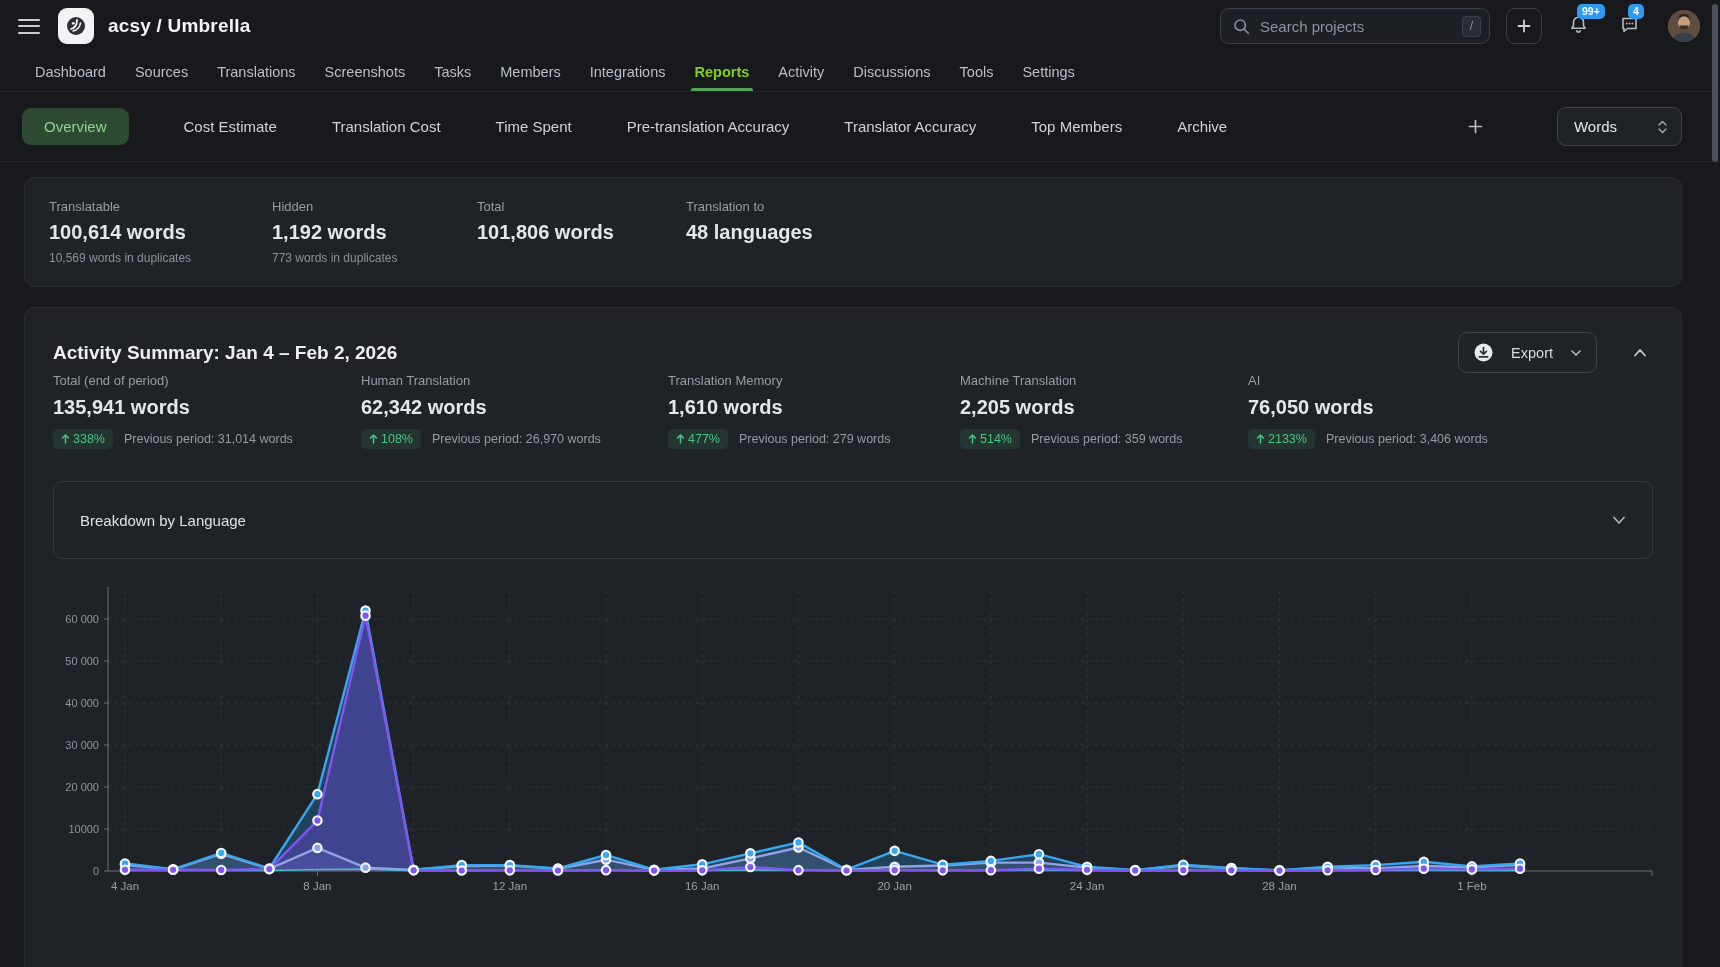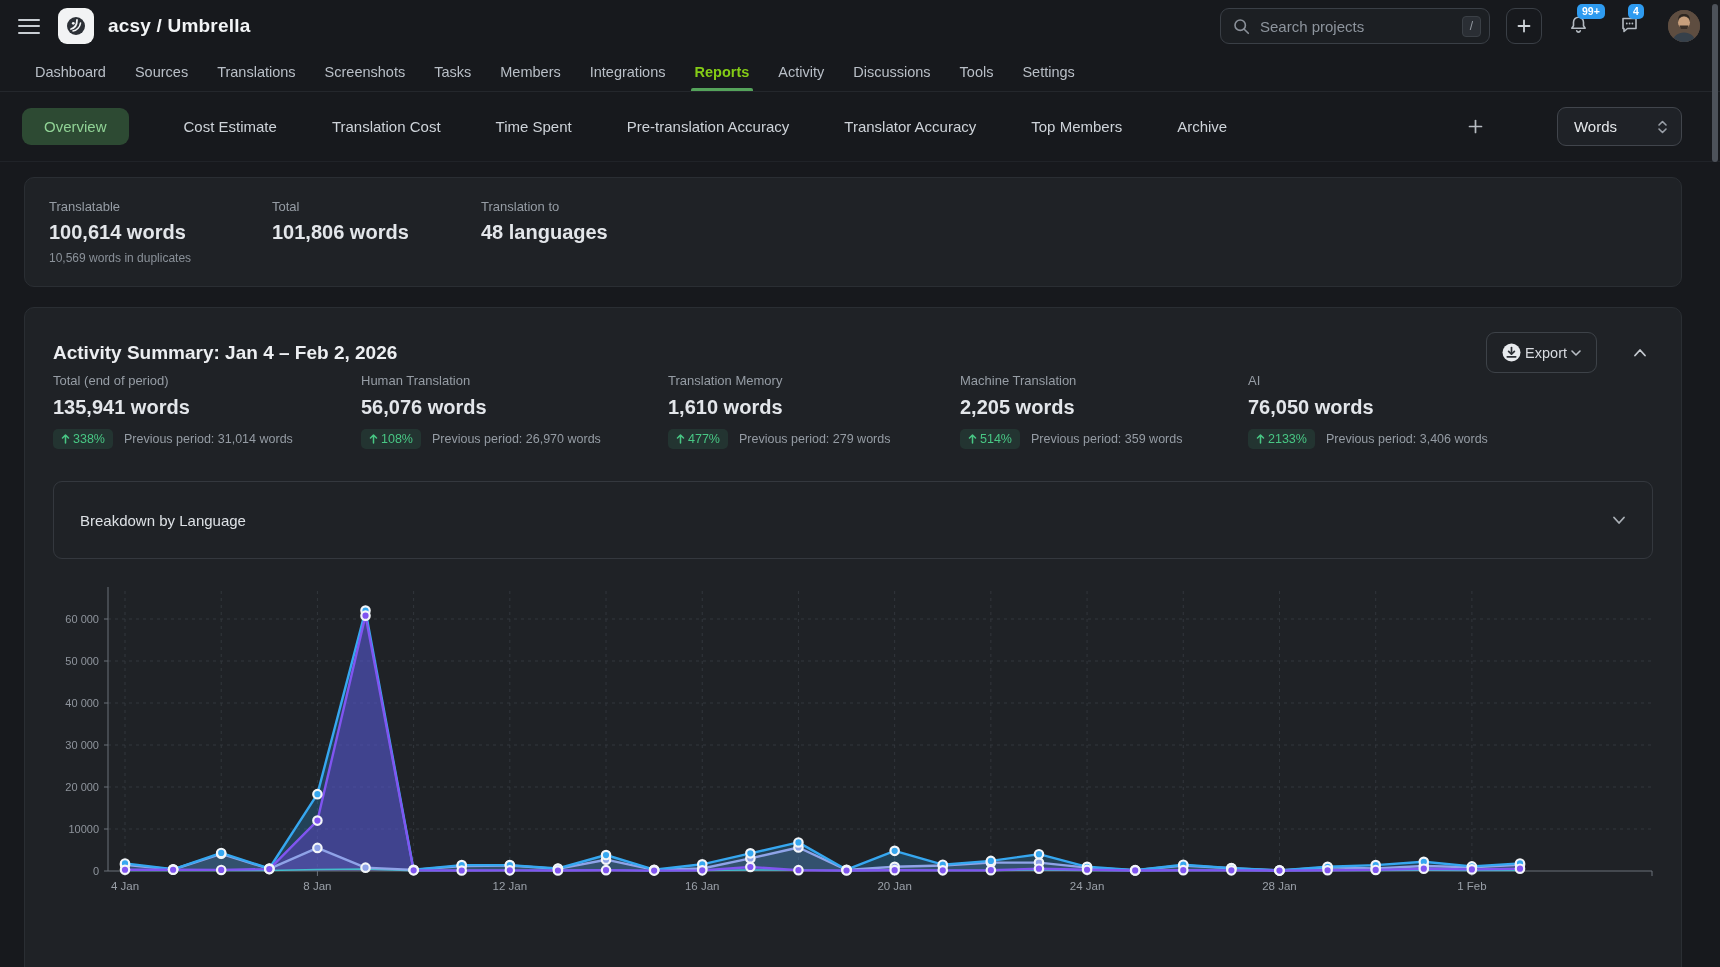--- a/index.html
+++ b/index.html
@@ -41,21 +41,21 @@
   .stats-card{margin-top:15px;display:flex;padding:21px 24px}
   .s-col{display:flex;flex-direction:column}
   .s-label{font-size:13px;color:#969da5;margin-bottom:7px}
   .s-value{font-size:20px;font-weight:700;color:#e3e6ea}
   .s-note{font-size:12px;color:#8a9199;margin-top:7px}
 
   .activity-card{margin-top:20px;padding:24px 28px;min-height:700px}
   .card-head{display:flex;align-items:center;justify-content:space-between}
   .a-title{font-size:19px;font-weight:700;color:#eceef1}
   .head-actions{display:flex;align-items:center}
-  .export-btn{display:flex;align-items:center;gap:4px;height:41px;padding:0 15px;border:1px solid #3d4248;border-radius:9px;background:transparent;color:#d8dbe0;font-size:14.5px;font-family:inherit;cursor:pointer}
+  .export-btn{display:flex;align-items:center;gap:18px;height:41px;padding:0 15px;border:1px solid #3d4248;border-radius:9px;background:transparent;color:#d8dbe0;font-size:14.5px;font-family:inherit;cursor:pointer}
   .collapse-btn{background:none;border:none;cursor:pointer;margin-left:30px;padding:6px}
 
   .t-section-title{font-size:15px;font-weight:700;color:#e8eaee;margin:28px 0 18px}
   .tstats{display:flex}
   .t-label{font-size:13px;color:#969da5;margin-bottom:8px}
   .t-value{font-size:20px;font-weight:700;color:#e3e6ea;margin-bottom:10px}
   .t-row{display:flex;align-items:center;gap:11px}
   .delta{display:inline-flex;align-items:center;gap:3px;background:rgba(62,190,130,.12);color:#48c784;font-size:12.5px;padding:3px 8px;border-radius:5px}
   .prev{font-size:12.5px;color:#959ca4}
 
@@ -167,20 +167,25 @@
   </div>
 </div>
 
 <main>
 
   <section class="card stats-card">
     <div class="s-col" style="width:223px">
       <div class="s-label">Translatable</div>
       <div class="s-value">100,614 words</div>
       <div class="s-note">10,569 words in duplicates</div>
+    </div>
+    <div class="s-col" style="width:205px">
+      <div class="s-label">Hidden</div>
+      <div class="s-value">1,192 words</div>
+      <div class="s-note">773 words in duplicates</div>
     </div>
     <div class="s-col" style="width:209px">
       <div class="s-label">Total</div>
       <div class="s-value">101,806 words</div>
     </div>
     <div class="s-col">
       <div class="s-label">Translation to</div>
       <div class="s-value">48 languages</div>
     </div>
   </section>
@@ -219,21 +224,21 @@
               <svg width="9" height="10" viewBox="0 0 9 10">
                 <path d="M4.5 9V1.5M1.5 4L4.5 1l3 3" fill="none" stroke="#48c784" stroke-width="1.5" stroke-linecap="round" stroke-linejoin="round"></path>
               </svg>
               <span>338%</span>
             </span>
           <span class="prev">Previous period: 31,014 words</span>
         </div>
       </div>
       <div class="s-col" style="width:307px">
         <div class="t-label">Human Translation</div>
-        <div class="t-value">56,076 words</div>
+        <div class="t-value">62,342 words</div>
         <div class="t-row">
           <span class="delta">
               <svg width="9" height="10" viewBox="0 0 9 10">
                 <path d="M4.5 9V1.5M1.5 4L4.5 1l3 3" fill="none" stroke="#48c784" stroke-width="1.5" stroke-linecap="round" stroke-linejoin="round"></path>
               </svg>
               <span>108%</span>
             </span>
           <span class="prev">Previous period: 26,970 words</span>
         </div>
       </div>

